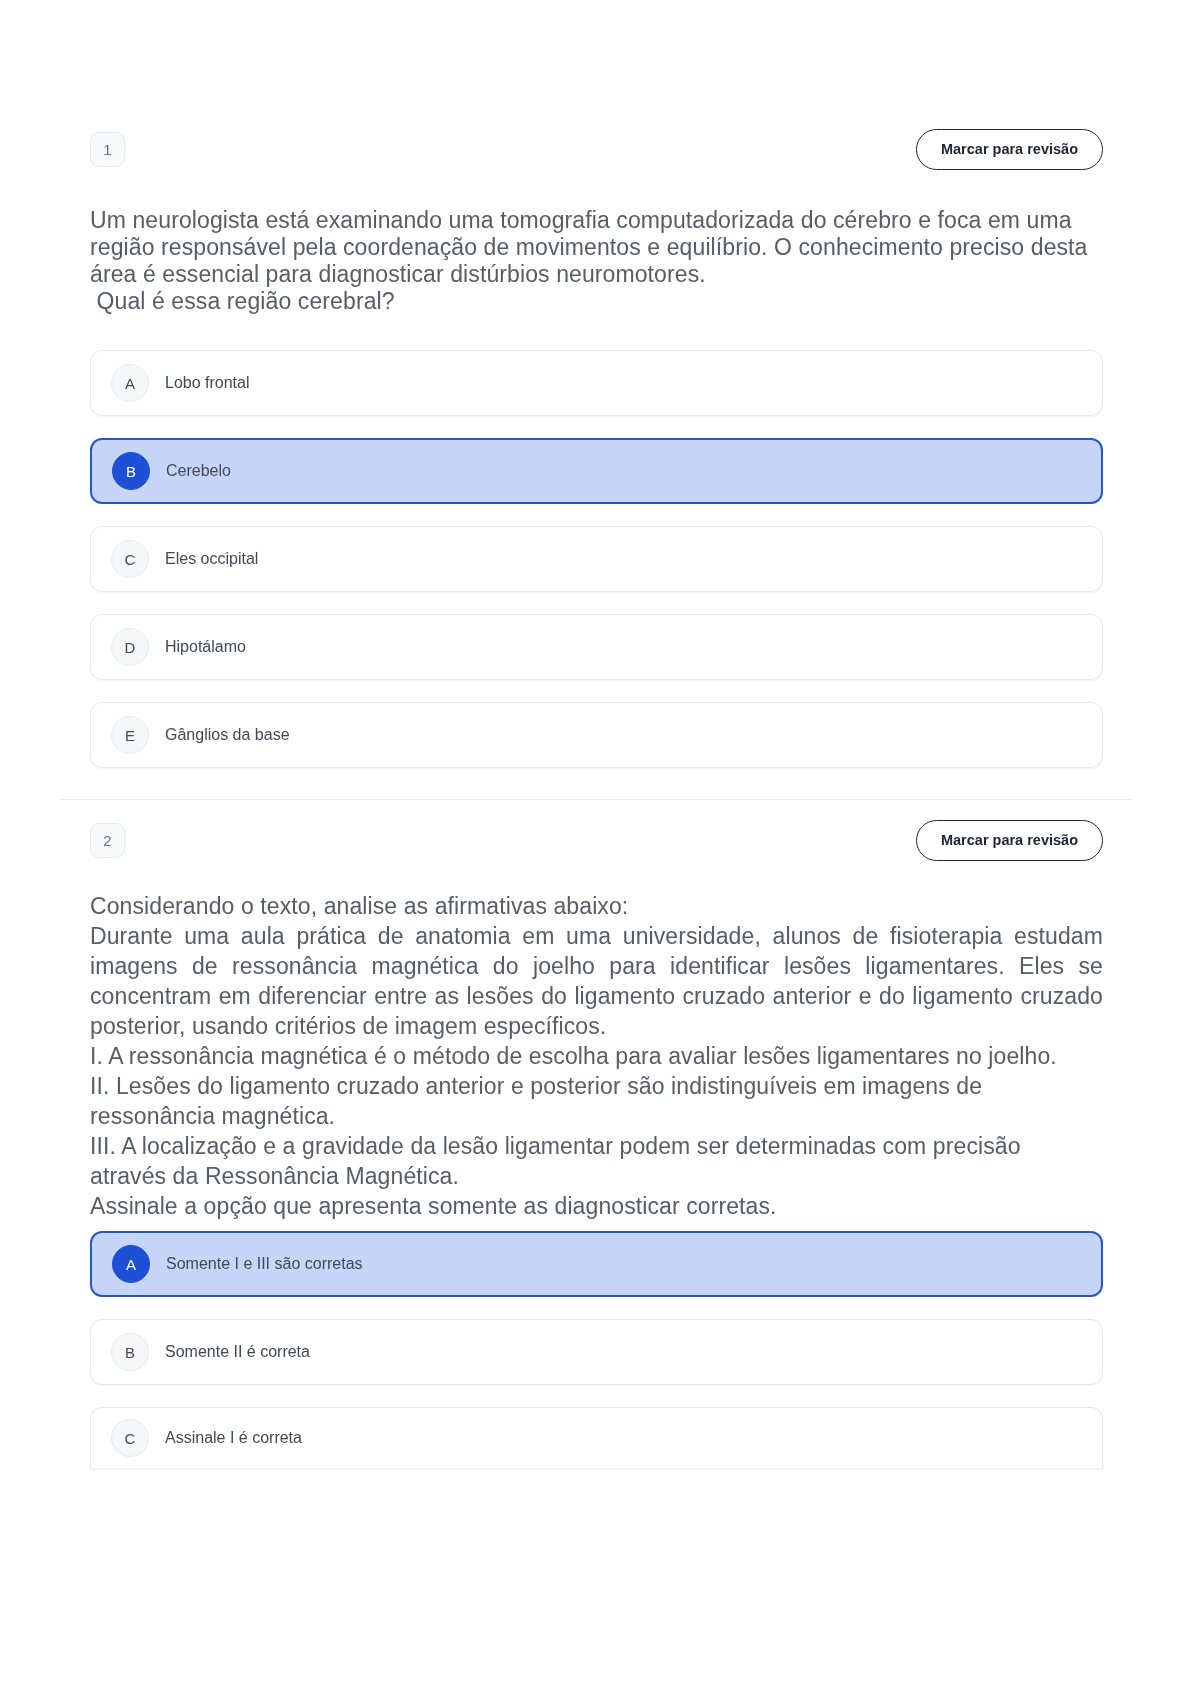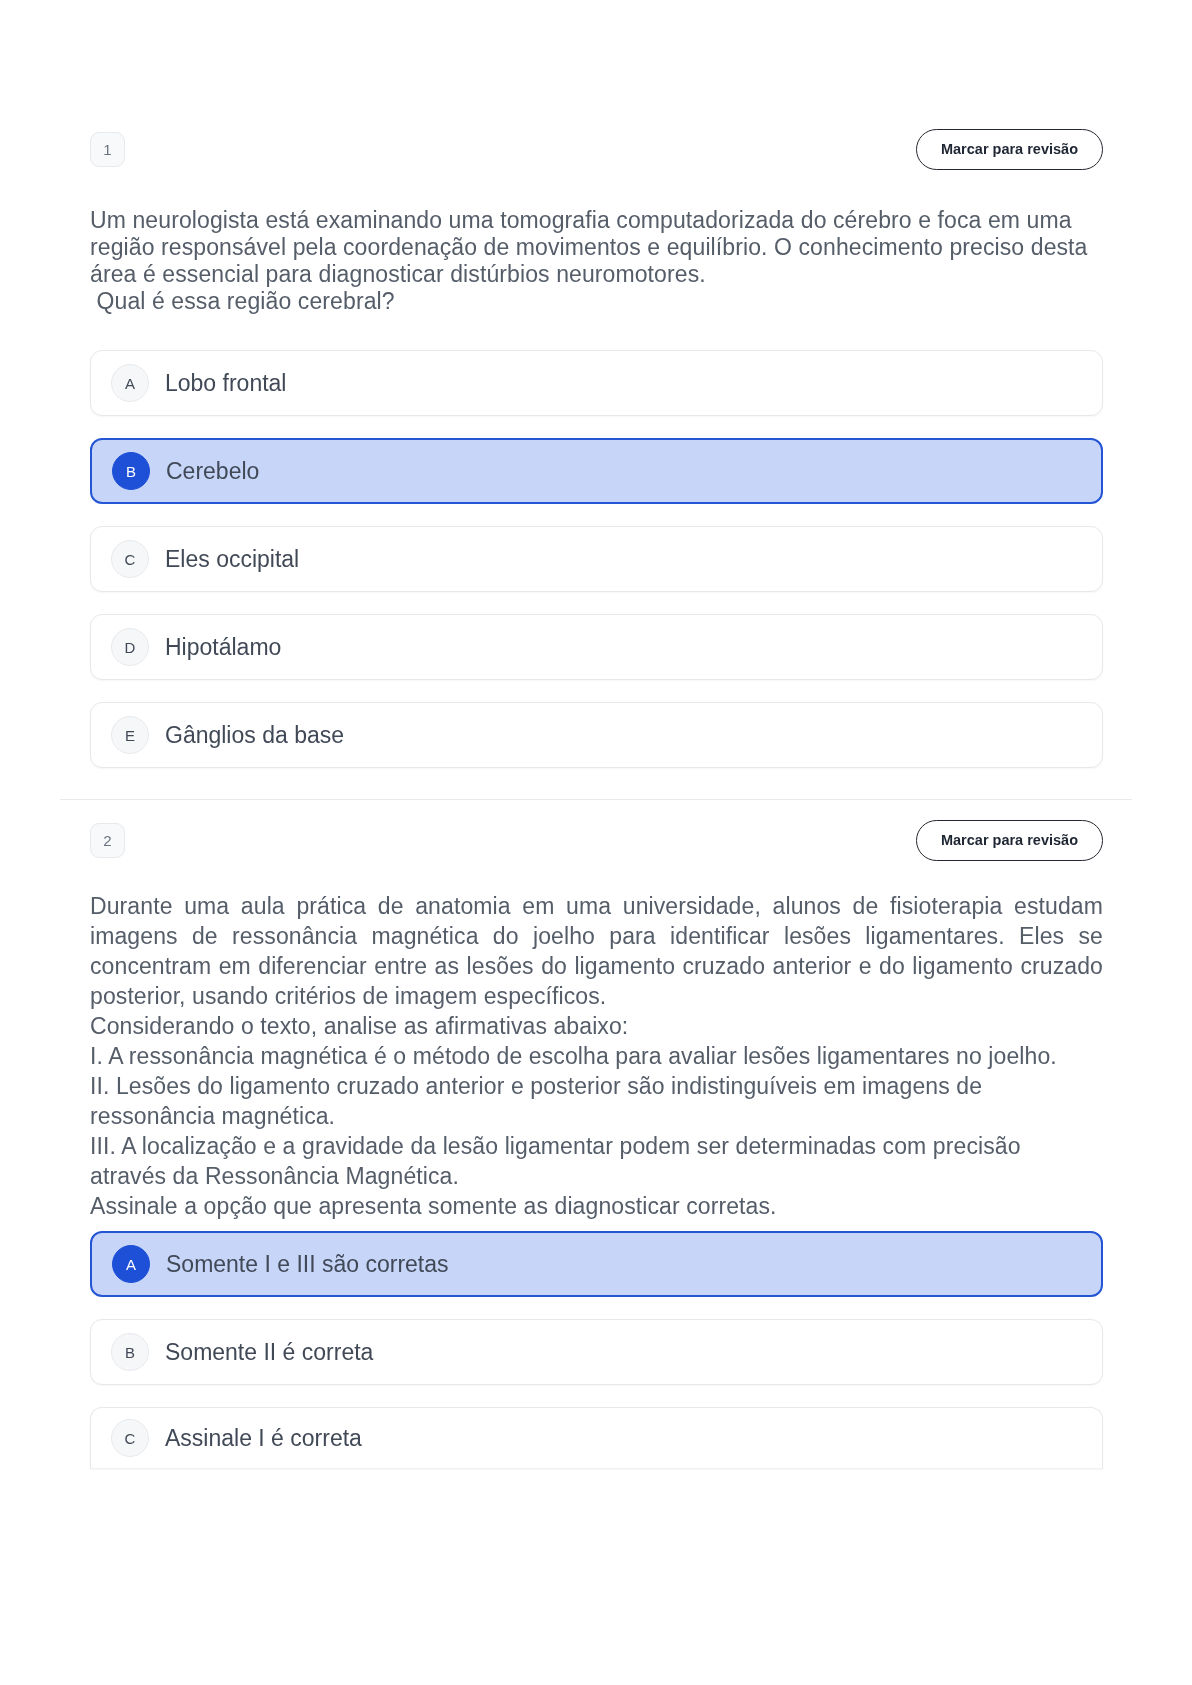--- a/index.html
+++ b/index.html
@@ -63,21 +63,21 @@
   }
   .opt-circle {
     width: 38px; height: 38px; flex: 0 0 38px;
     background: #f6f7f8; border: 1px solid #e8eaed; border-radius: 50%;
     display: flex; align-items: center; justify-content: center;
     font-size: 15px; font-weight: 500; color: #414957;
   }
   .option-card.selected .opt-circle {
     background: #1d4fd7; border-color: #1d4fd7; color: #ffffff;
   }
-  .opt-label { font-size: 23px; color: #414957; }
+  .opt-label { font-size: 16px; color: #414957; }
   .divider {
     height: 1px; background: #e9eaec;
     margin: 31px 60px 0 60px;
   }
   .q1 { margin-top: 0; }
 </style>
 </head>
 <body>
 
 <div class="page">
@@ -118,22 +118,22 @@
   </div>
 </div>
   </section>
 <div class="divider"></div>
   <section class="question q1">
     <div class="q-header">
       <div class="q-number">2</div>
       <button class="review-btn">Marcar para revisão</button>
     </div>
     <div class="q-body">
+          <p class="q-par">Considerando o texto, analise as afirmativas abaixo:</p>
           <p class="q-par justify">Durante uma aula prática de anatomia em uma universidade, alunos de fisioterapia estudam imagens de ressonância magnética do joelho para identificar lesões ligamentares. Eles se concentram em diferenciar entre as lesões do ligamento cruzado anterior e do ligamento cruzado posterior, usando critérios de imagem específicos.</p>
-          <p class="q-par">Considerando o texto, analise as afirmativas abaixo:</p>
           <p class="q-par">I. A ressonância magnética é o método de escolha para avaliar lesões ligamentares no joelho.</p>
           <p class="q-par">II. Lesões do ligamento cruzado anterior e posterior são indistinguíveis em imagens de ressonância magnética.</p>
           <p class="q-par">III. A localização e a gravidade da lesão ligamentar podem ser determinadas com precisão através da Ressonância Magnética.</p>
           <p class="q-par">Assinale a opção que apresenta somente as diagnosticar corretas.</p>
         </div>
     <div class="q-options">
   <div class="option-card selected">
     <span class="opt-circle">A</span>
     <span class="opt-label">Somente I e III são corretas</span>
   </div>

